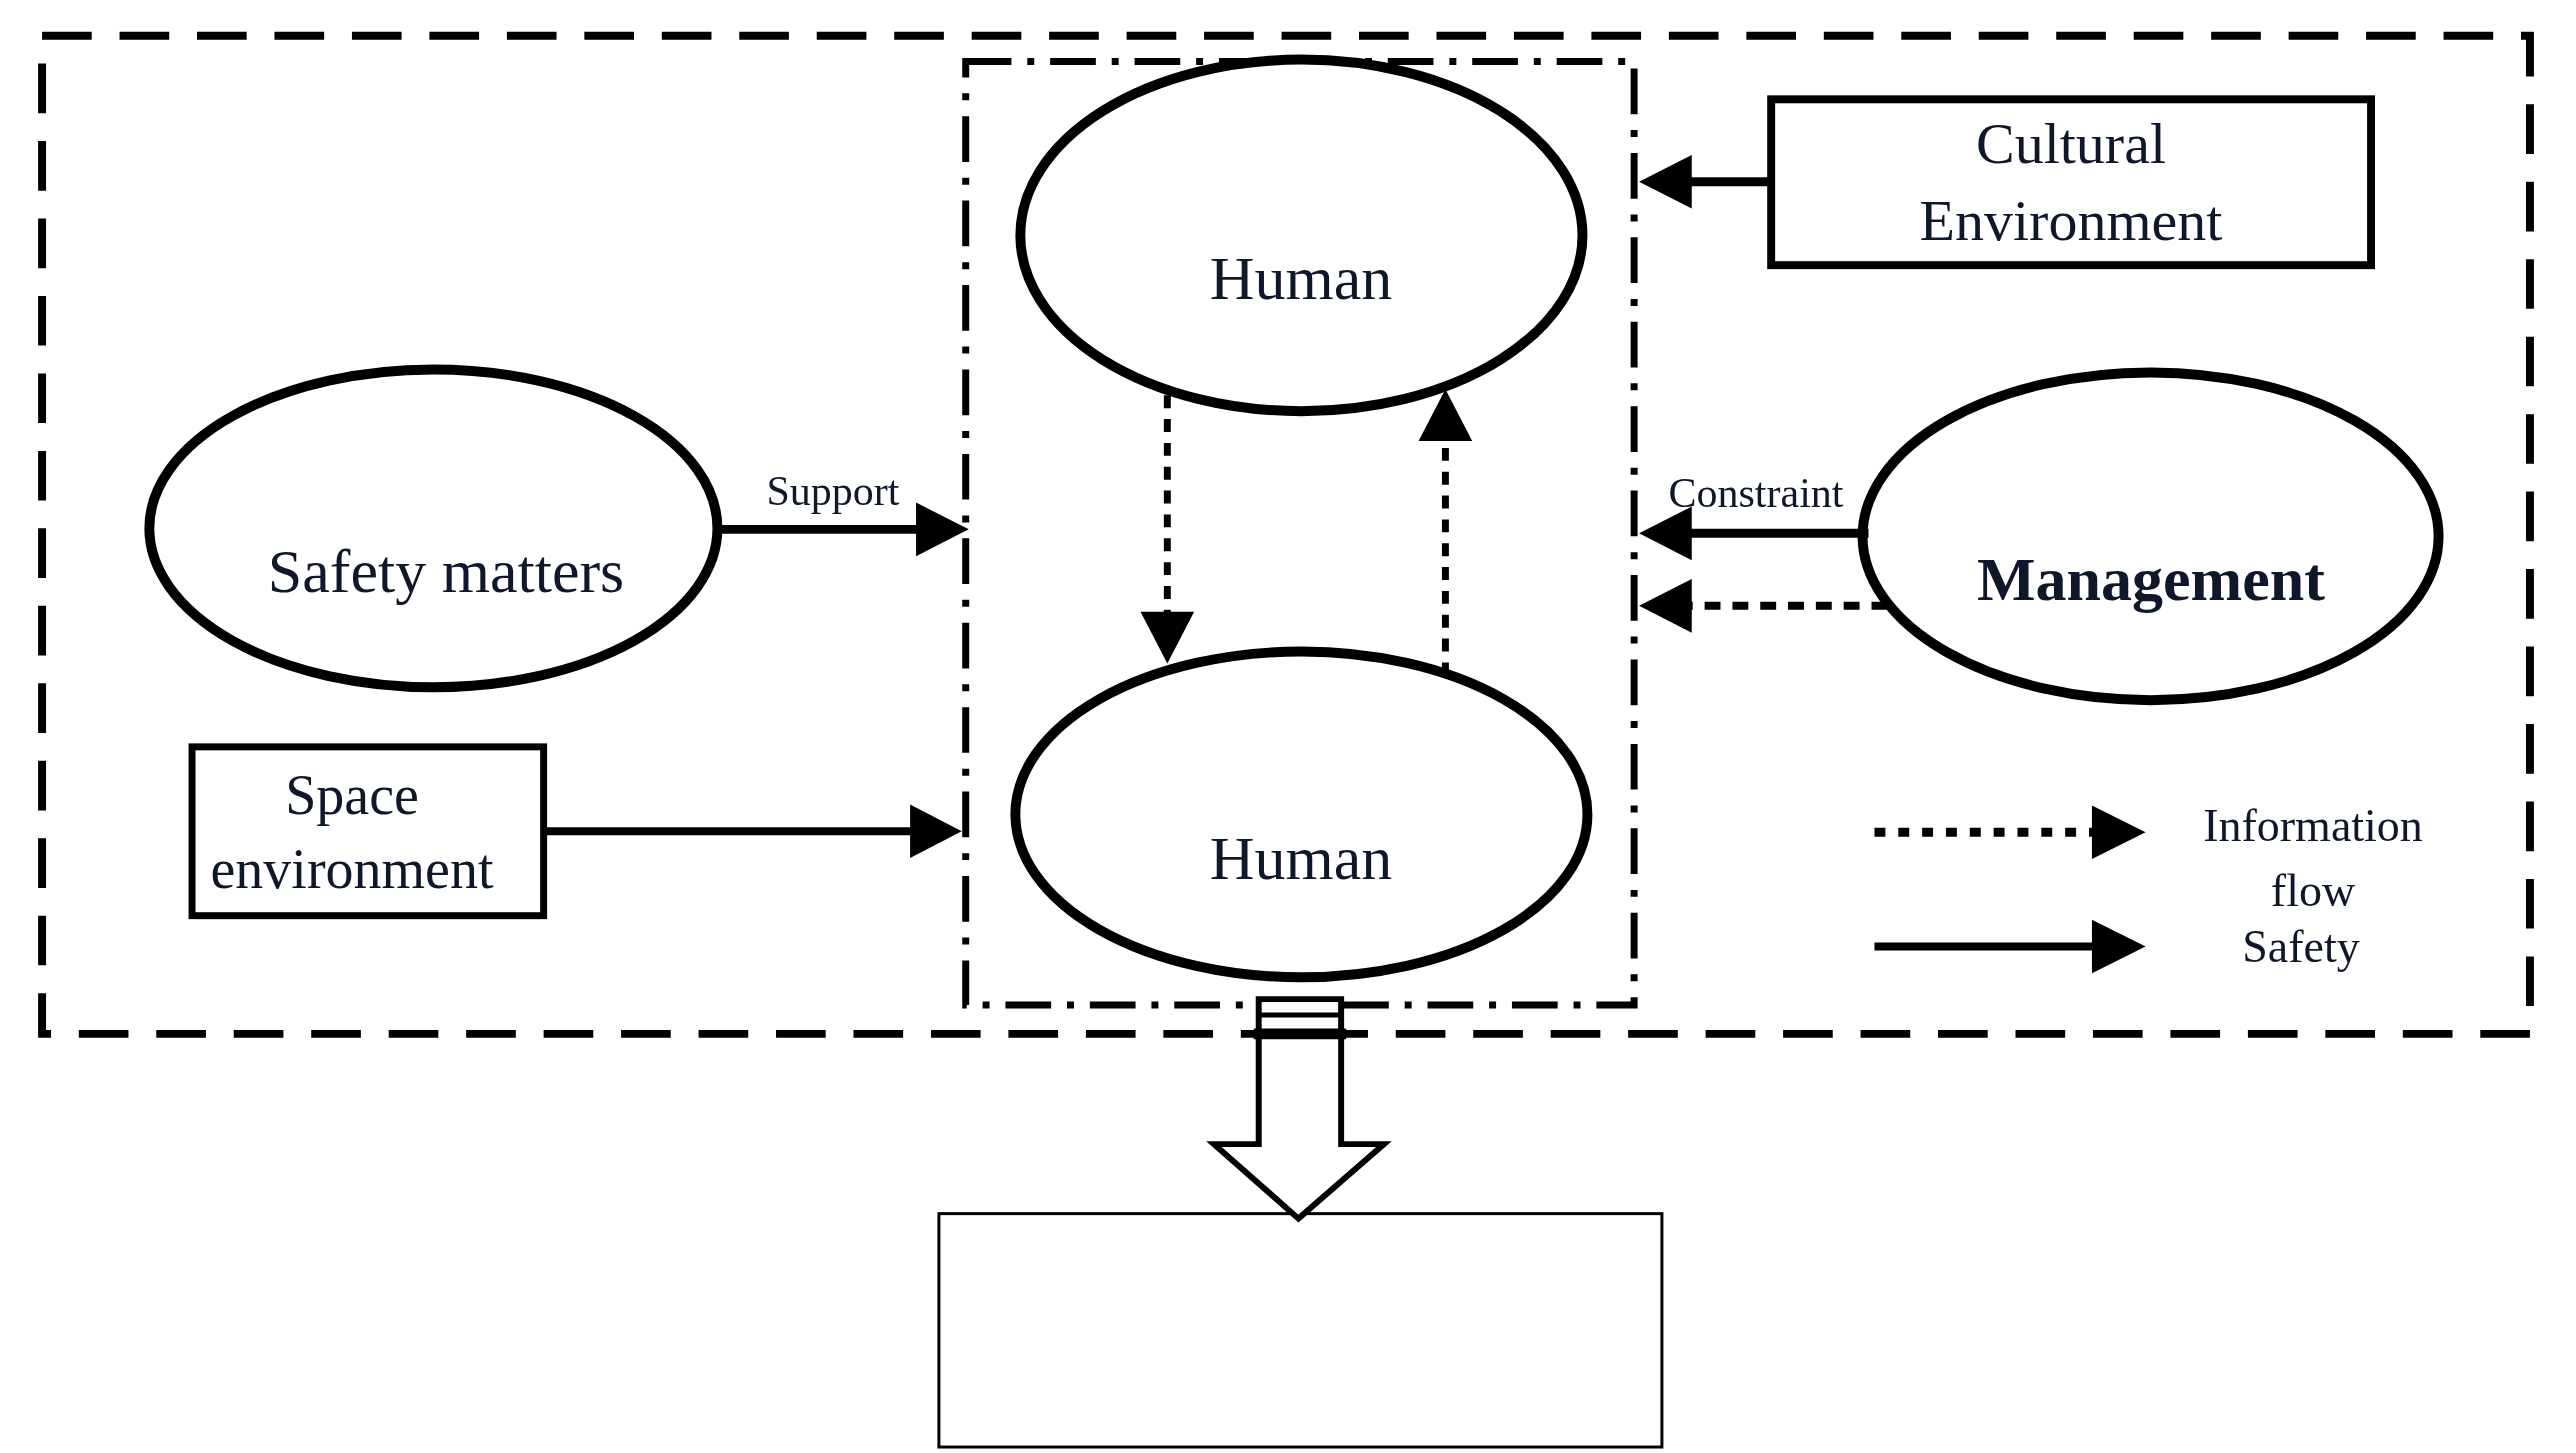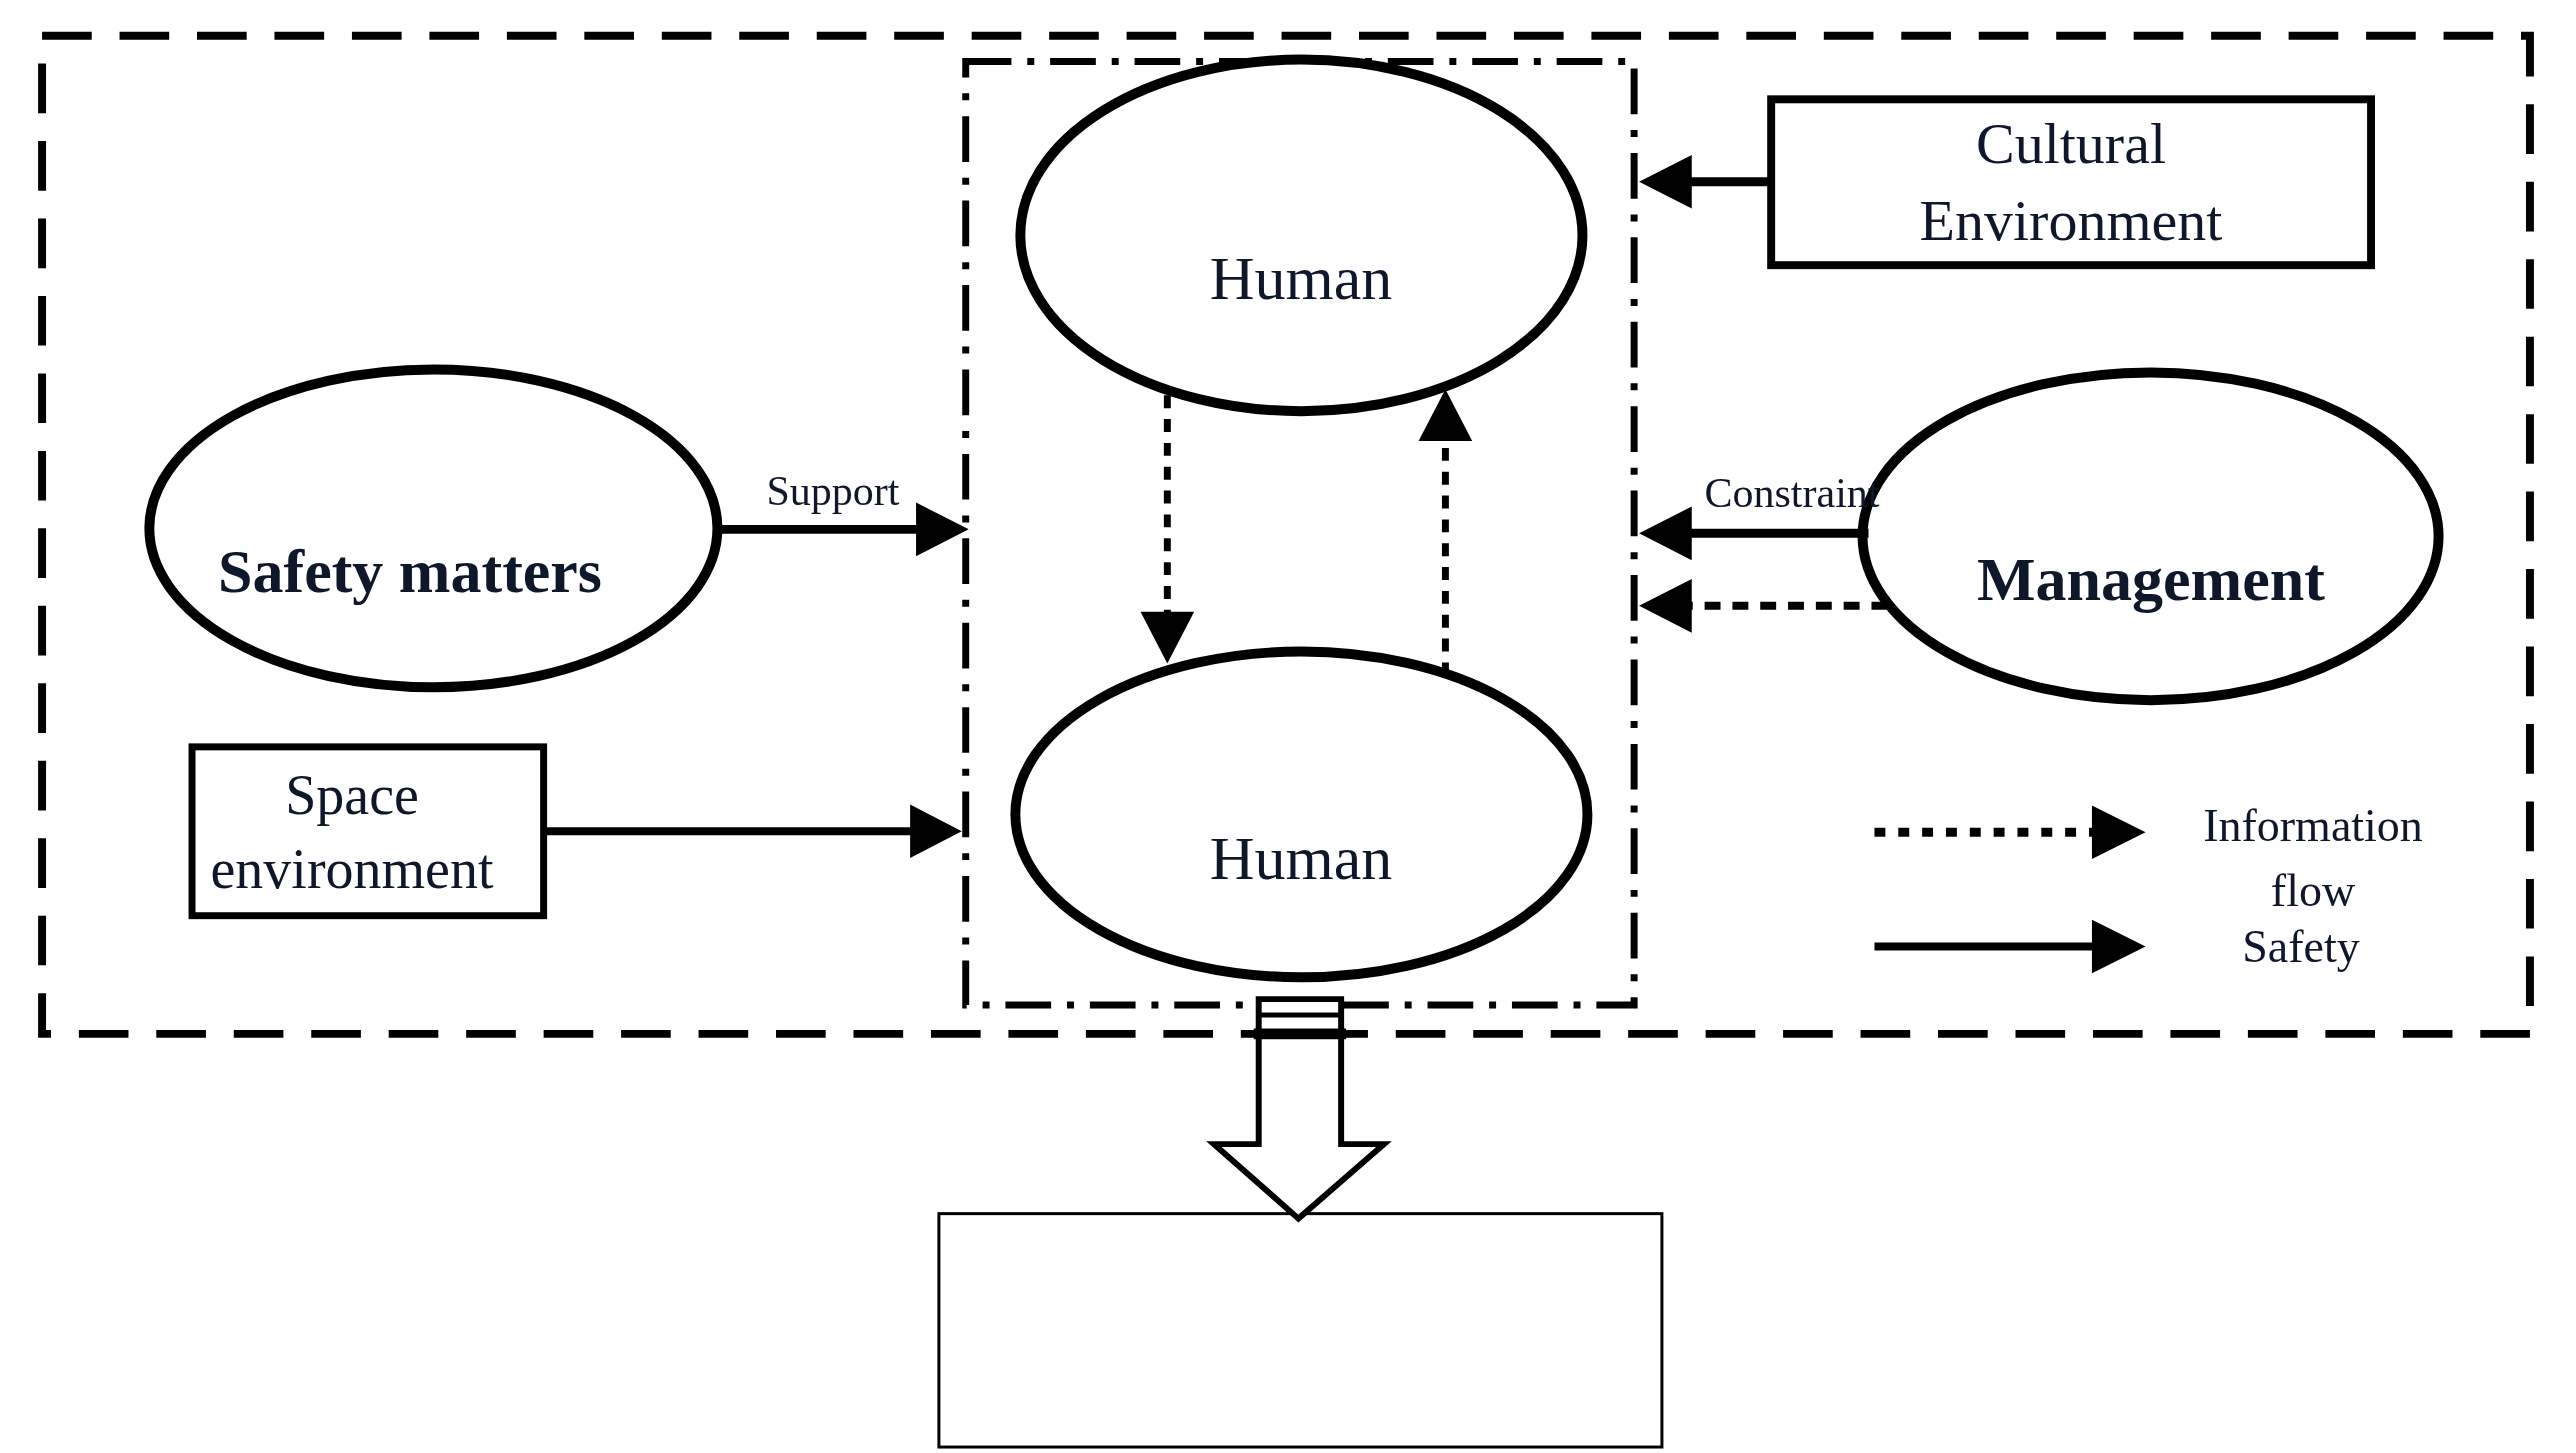--- a/index.html
+++ b/index.html
@@ -104,38 +104,38 @@
     <g>
       <line x1="1887" y1="953" x2="2112" y2="953" stroke="#000000" stroke-width="8"></line>
       <polygon points="2160,953 2106,926 2106,980" fill="#000000"></polygon>
     </g>
   </svg>
 
   <div class="lbl lbl-node" style="left:1301px; top:238px;">Human</div>
 
   <div class="lbl lbl-node" style="left:1301px; top:818px;">Human</div>
 
-  <div class="lbl lbl-node" style="left:410px; top:531px;font-weight:bold;">Safety matters</div>
+  <div class="lbl lbl-node" style="left:446px; top:531px;">Safety matters</div>
 
   <div class="lbl lbl-node" style="left:2151px; top:539px;font-weight:bold;">Management</div>
 
   <div class="lbl lbl-box" style="left:2071px; top:183px;">
     <span>Cultural</span>
     <span>Environment</span>
   </div>
 
   <div class="lbl lbl-box" style="left:352px; top:833px; font-size:56px;">
     <span>Space</span>
     <span>environment</span>
   </div>
 
 
   <div class="lbl lbl-edge" style="left:833px; top:491px;">Support</div>
 
-  <div class="lbl lbl-edge" style="left:1756px; top:493px;margin-left:36px;">Constraint</div>
+  <div class="lbl lbl-edge" style="left:1756px; top:493px;">Constraint</div>
 
   <div class="lbl lbl-legend" style="left:2313px; top:852px;">
     <span>Information</span>
     <span>flow</span>
   </div>
 
   <div class="lbl lbl-legend" style="left:2301px; top:947px;">Safety</div>
 
 </div>
 

